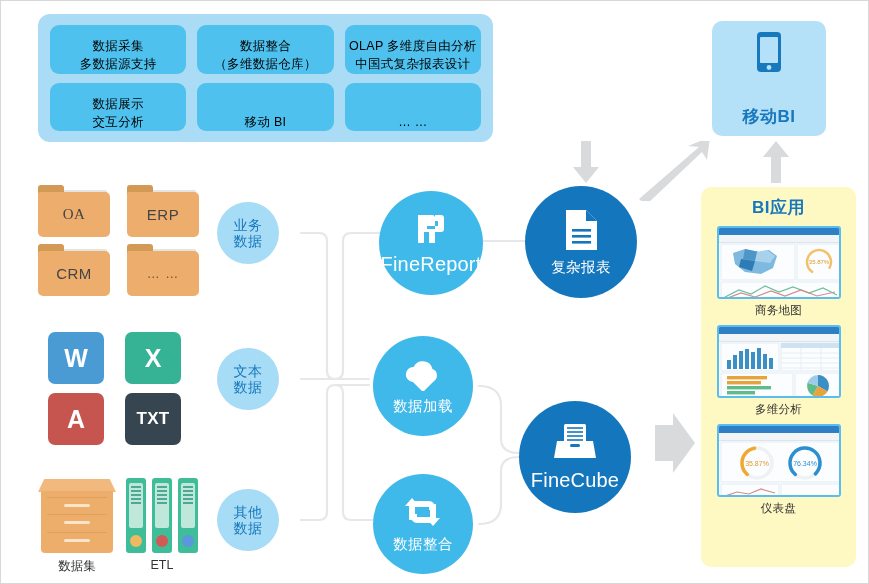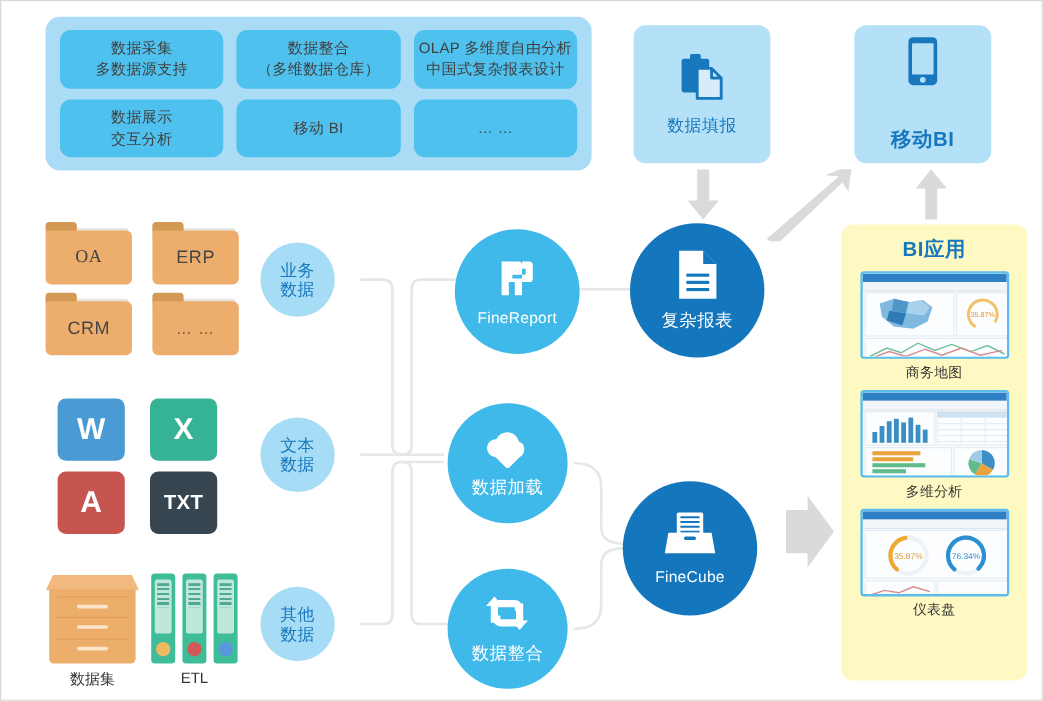--- a/index.html
+++ b/index.html
@@ -28,24 +28,25 @@
     border-radius: 12px;
     padding: 11px 12px;
     display: grid;
     grid-template-columns: 1fr 1fr 1fr;
     grid-template-rows: 1fr 1fr;
     gap: 9px 11px;
   }
   .feat-box {
     background: #4fc1ee;
     border-radius: 9px;
-    color: #404040;
+    color: #000000;
     font-size: 12.5px;
     line-height: 1.45;
     letter-spacing: .3px;
+    justify-content: flex-end;
   }
   .feat-box .l2 { display: block; }
 
   
   .topcard {
     background: #b4e0f8;
     border-radius: 10px;
     display: flex; flex-direction: column;
     align-items: center; justify-content: center;
     gap: 6px;
@@ -128,21 +129,21 @@
   
   .proc-circle {
     position: absolute; border-radius: 50%;
     display: flex; flex-direction: column;
     align-items: center; justify-content: center;
     color: #ffffff;
   }
   .proc-circle.light { background: #3fb9ea; }
   .proc-circle.dark  { background: #1477bd; }
   .proc-label { font-size: 14.5px; letter-spacing: .4px; margin-top: 2px; }
-  .proc-label.en { font-size: 13px; letter-spacing: .2px; }
+  .proc-label.en { font-size: 20px; letter-spacing: .2px; }
 
   
   #connectors { position: absolute; left: 0; top: 0; width: 869px; height: 584px;
                 pointer-events: none; }
 
   
   #bi-panel {
     left: 700px; top: 186px; width: 155px; height: 380px;
     background: #fef9c3; border-radius: 10px;
     display: flex; flex-direction: column; align-items: center;
@@ -203,31 +204,20 @@
       <span class="l2">交互分析</span>
     </div>
     <div class="feat-box ctr col">
       <span>移动 BI</span>
     </div>
     <div class="feat-box ctr col">
       <span>… …</span>
     </div>
   </div>
 
-  <div id="card-fillin" class="abs topcard">
-    <span>
-      <svg width="40" height="42" viewBox="0 0 40 42">
-        <rect x="3" y="6" width="23" height="28" rx="2" fill="#1878bd"></rect>
-        <rect x="10" y="2" width="9" height="6" rx="1.5" fill="#1878bd"></rect>
-        <path d="M16 14 h12 l8 8 v17 h-20 z" fill="#d6ecfa" stroke="#1878bd" stroke-width="2.4" stroke-linejoin="round"></path>
-        <path d="M28 14 v8 h8" fill="none" stroke="#1878bd" stroke-width="2.4" stroke-linejoin="round"></path>
-      </svg>
-    </span>
-    <span class="topcard-label">数据填报</span>
-  </div>
 
   <div id="card-mobile" class="abs topcard">
     <span>
       <svg width="30" height="44" viewBox="0 0 30 44">
         <rect x="3" y="2" width="24" height="40" rx="4" fill="#1878bd"></rect>
         <rect x="6" y="7" width="18" height="26" rx="1" fill="#b4e0f8"></rect>
         <circle cx="15" cy="37.5" r="2.4" fill="#b4e0f8"></circle>
       </svg>
     </span>
     <span class="topcard-label">移动BI</span>

